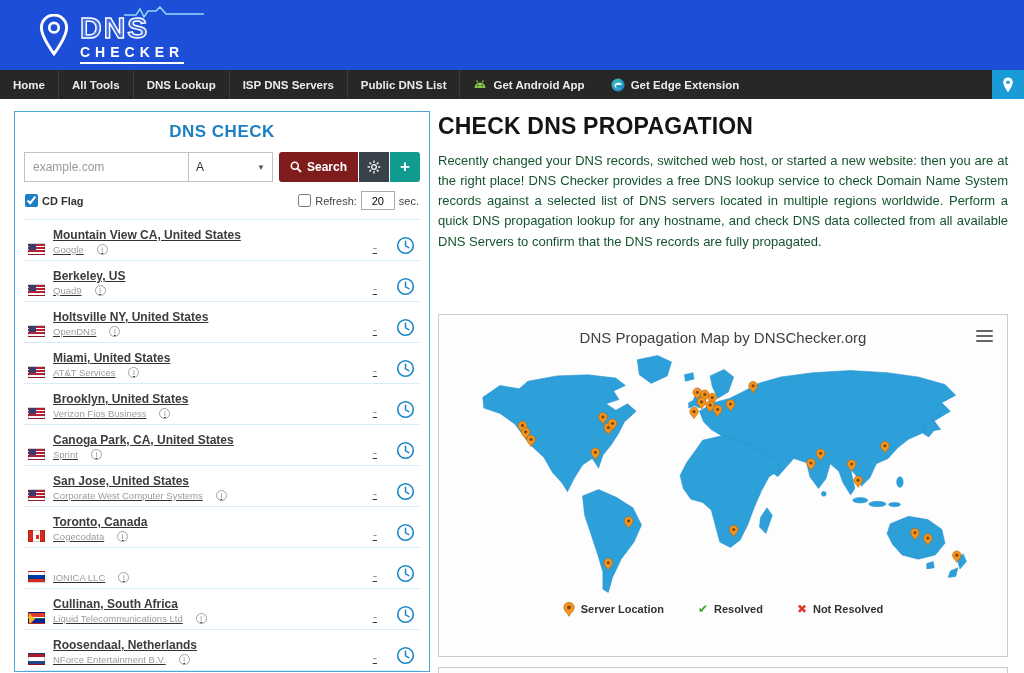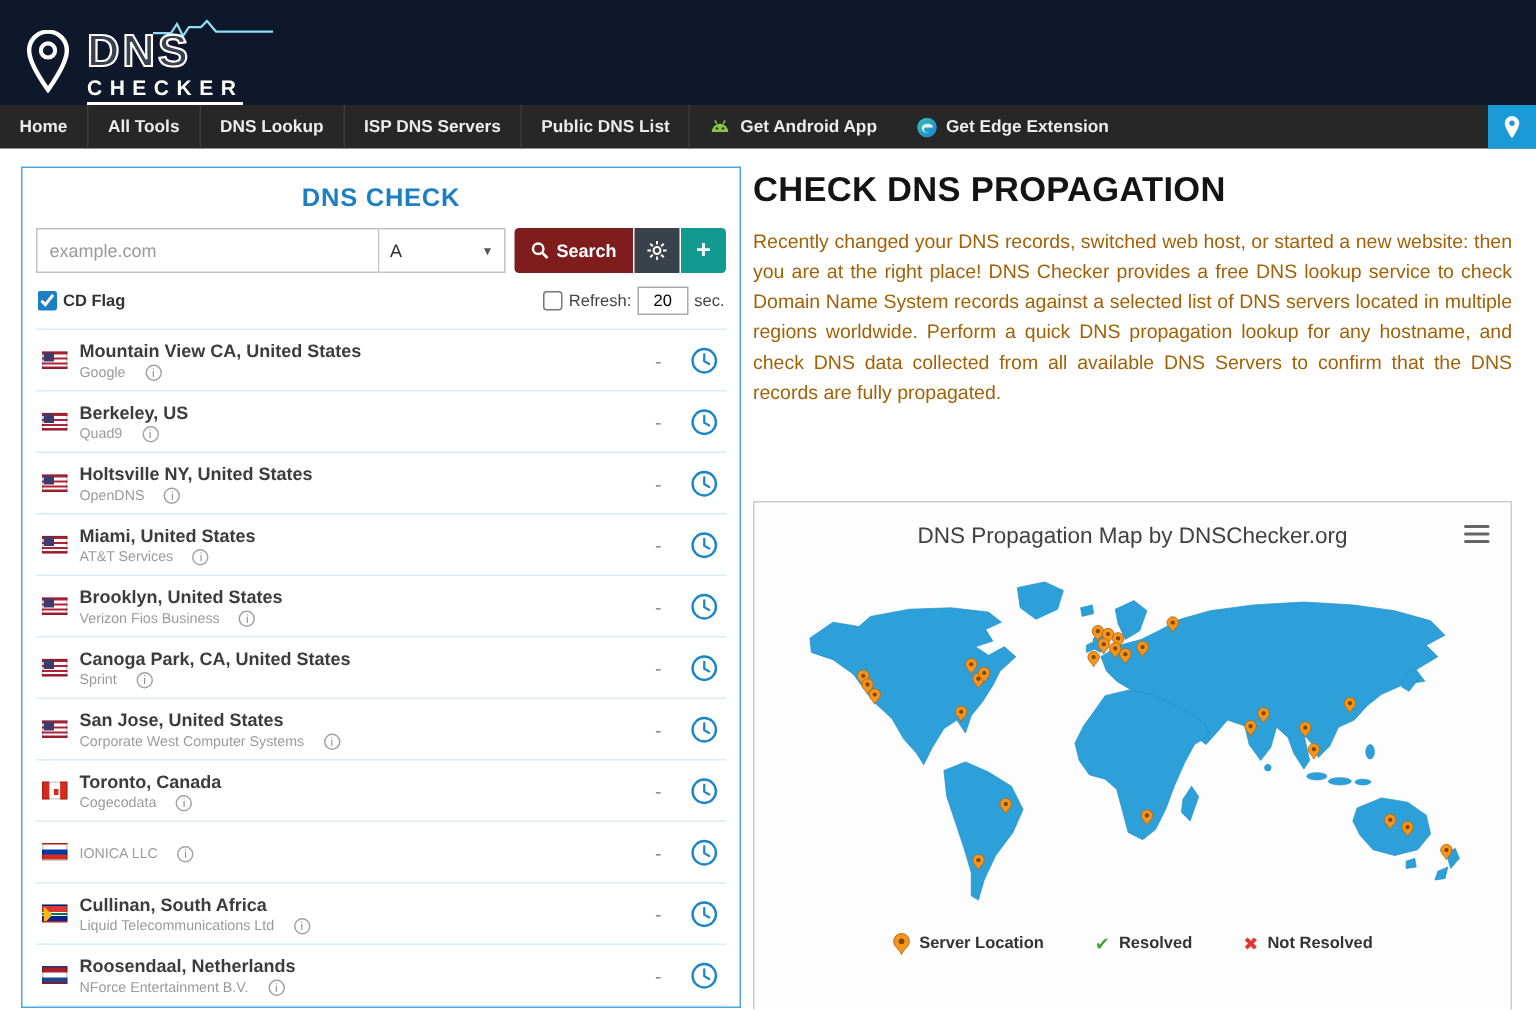--- a/index.html
+++ b/index.html
@@ -2,21 +2,21 @@
 <html><head>
 <meta charset="utf-8">
 <style>
   * { box-sizing: border-box; }
   html,body { margin:0; padding:0; }
   body {
     width:1024px; height:673px; overflow:hidden; background:#fff;
     font-family:"Liberation Sans","DejaVu Sans",sans-serif; color:#333;
   }
   
-  .site-header { height:70px; background:#0f172a; display:flex; align-items:flex-end; padding-left:16px; }
+  .site-header { height:70px; background:#1d4ed8; display:flex; align-items:center; padding-left:38px; }
   .logo { display:flex; align-items:center; gap:10px; }
   .logo-pin { flex:0 0 auto; }
   .logo-text { display:flex; flex-direction:column; position:relative; }
   .logo-squiggle { align-self:flex-end; margin-bottom:-5px; margin-right:-20px; }
   .logo-dns {
     font-size:30px; font-weight:bold; letter-spacing:2px; line-height:.95;
     color:rgba(255,255,255,.18); -webkit-text-stroke:1.4px #ffffff;
   }
   .logo-checker {
     font-size:14px; font-weight:bold; color:#fff; letter-spacing:5px;
@@ -27,61 +27,61 @@
   .nav-item {
     color:#ececec; font-size:11.5px; font-weight:bold; padding:0 13px;
     display:flex; align-items:center; border-right:1px solid #3b3b3b;
     text-decoration:none; cursor:pointer; white-space:nowrap;
   }
   .nav-item.app-link { border-right:none; gap:6px; }
   .nav-pin-btn { margin-left:auto; width:32px; background:#1a9bd7; display:flex; align-items:center; justify-content:center; cursor:pointer; }
   
   .content { display:flex; gap:8px; padding:12px 8px 0 14px; align-items:flex-start; }
   
-  .panel { width:480px; flex:0 0 auto; border:1px solid #4aa8dc; background:#fff; padding:8px 9px 0; height:561px; overflow:hidden; }
+  .panel { width:416px; flex:0 0 auto; border:1px solid #4aa8dc; background:#fff; padding:8px 9px 0; height:561px; overflow:hidden; }
   .panel-title { text-align:center; color:#1c7fc3; font-size:17px; font-weight:bold; letter-spacing:.5px; margin:2px 0 10px; }
   .search-row { display:flex; height:30px; }
   .domain-input { flex:1; min-width:0; border:1px solid #c3c3c3; padding:0 8px; font-size:12px; color:#333; font-family:inherit; }
   .domain-input::placeholder { color:#9a9a9a; }
   .record-select {
     width:84px; border:1px solid #c3c3c3; border-left:none; display:flex; align-items:center;
     justify-content:space-between; padding:0 7px; font-size:12px; color:#333; cursor:pointer; background:#fff;
   }
   .record-select .arrow { font-size:8px; color:#555; }
   .btn { border:none; color:#fff; font-family:inherit; cursor:pointer; display:flex; align-items:center; justify-content:center; }
   .btn-search { background:#7f1d1d; gap:5px; padding:0 11px; font-size:12px; font-weight:bold; margin-left:6px; border-radius:3px 0 0 3px; }
   .btn-gear { background:#39424a; width:30px; margin-left:1px; }
   .btn-plus { background:#109a90; width:30px; margin-left:1px; border-radius:0 3px 3px 0; font-size:17px; font-weight:bold; padding-bottom:2px; }
   .options-row { display:flex; align-items:center; margin:9px 1px 9px; font-size:11px; color:#333; }
   .options-row label { display:flex; align-items:center; gap:4px; font-weight:bold; cursor:pointer; }
   .refresh-group { margin-left:auto; display:flex; align-items:center; gap:4px; font-weight:normal; color:#444; }
   .refresh-input { width:34px; height:19px; border:1px solid #ababab; text-align:center; font-size:11px; font-family:inherit; }
   input[type="checkbox"] { width:13px; height:13px; margin:0; accent-color:#1c7fc3; cursor:pointer; }
   
   .server-list { border-top:1px solid #d8ecf7; }
-  .server-row { display:flex; align-items:center; padding:5px 3px 5px 4px; border-bottom:1px solid #d8ecf7; min-height:41px; }
+  .server-row { display:flex; align-items:flex-end; padding:5px 3px 5px 4px; border-bottom:1px solid #d8ecf7; min-height:41px;text-decoration:underline; }
   .flag { width:17px; height:12px; display:inline-block; position:relative; margin-right:8px; flex:0 0 auto; border:1px solid rgba(0,0,0,.18); overflow:hidden; }
   .flag[data-flag="us"] { background:repeating-linear-gradient(180deg,#b22234 0 1.6px,#fff 1.6px 3.2px); }
   .flag[data-flag="us"]::before { content:""; position:absolute; top:0; left:0; width:7px; height:6px; background:#3c3b6e; }
   .flag[data-flag="ca"] { background:linear-gradient(90deg,#d52b1e 0 28%,#fff 28% 72%,#d52b1e 72%); }
   .flag[data-flag="ca"]::before { content:""; position:absolute; top:4px; left:7px; width:3px; height:4px; background:#d52b1e; }
   .flag[data-flag="ru"] { background:linear-gradient(180deg,#fff 0 33%,#0039a6 33% 66%,#d52b1e 66%); }
   .flag[data-flag="nl"] { background:linear-gradient(180deg,#ae1c28 0 33%,#fff 33% 66%,#21468b 66%); }
   .flag[data-flag="za"] { background:linear-gradient(180deg,#de3831 0 38%,#fff 38% 46%,#007a4d 46% 58%,#fff 58% 65%,#002395 65%); }
   .flag[data-flag="za"]::before { content:""; position:absolute; top:0; left:0; border-top:6px solid transparent; border-bottom:6px solid transparent; border-left:6px solid #ffb612; }
   .srv-text { flex:1; min-width:0; }
   .srv-loc { font-size:12px; font-weight:600; color:#3c3c3c; }
   .srv-prov { font-size:9.5px; color:#9b9b9b; margin-top:2px; display:flex; align-items:center; gap:13px; }
   .info-i { display:inline-block; width:11px; height:11px; border:1px solid #a3a3a3; border-radius:50%; font-size:8px; line-height:10px; text-align:center; color:#8f8f8f; cursor:pointer; flex:0 0 auto; }
   .srv-result { margin:0 19px 0 8px; color:#8a8a8a; font-size:13px; }
   .srv-status { display:flex; align-items:center; cursor:pointer; margin-right:2px; }
   
   .main-col { flex:1; min-width:0; padding-right:8px; }
   .page-heading { font-size:23px; font-weight:bold; color:#141414; margin:2px 0 11px; letter-spacing:.2px; }
-  .page-desc { font-size:13px; color:#a16207; line-height:1.55; text-align:justify; margin:0 0 62px; }
+  .page-desc { font-size:13px; color:#14532d; line-height:1.55; text-align:justify; margin:0 0 62px; }
   .map-card { border:1px solid #cccccc; background:#fdfdfd; position:relative; padding:10px 12px 6px; height:343px; }
   .map-title { text-align:center; font-size:15px; color:#404040; margin:4px 0 2px; }
   .chart-menu { position:absolute; top:13px; right:14px; width:17px; cursor:pointer; display:flex; flex-direction:column; gap:2.5px; padding:2px 0; }
   .chart-menu span { display:block; height:2.5px; background:#666; border-radius:1px; }
   .world-map { display:block; width:100%; height:252px; }
   .map-legend { display:flex; justify-content:center; align-items:center; gap:34px; margin-top:2px; }
   .legend-item { display:flex; align-items:center; gap:6px; font-size:11px; font-weight:bold; color:#333; }
   .legend-check { color:#3fa535; font-size:12px; font-weight:bold; }
   .legend-cross { color:#e2372e; font-size:12px; font-weight:bold; }
   

